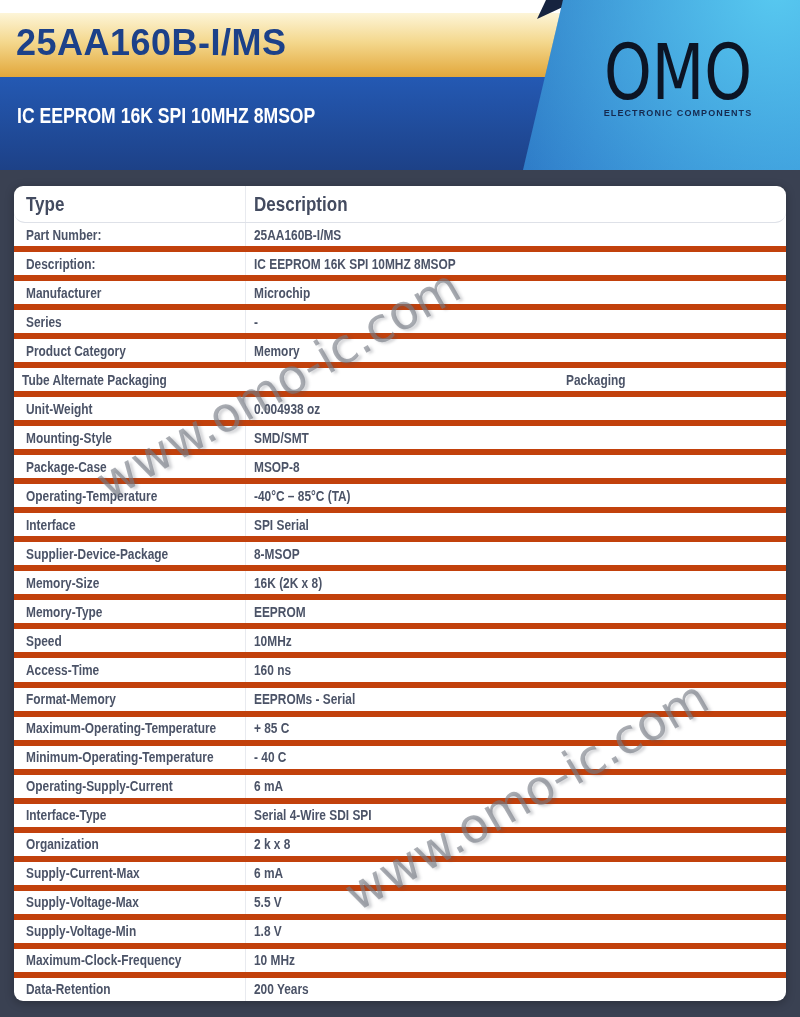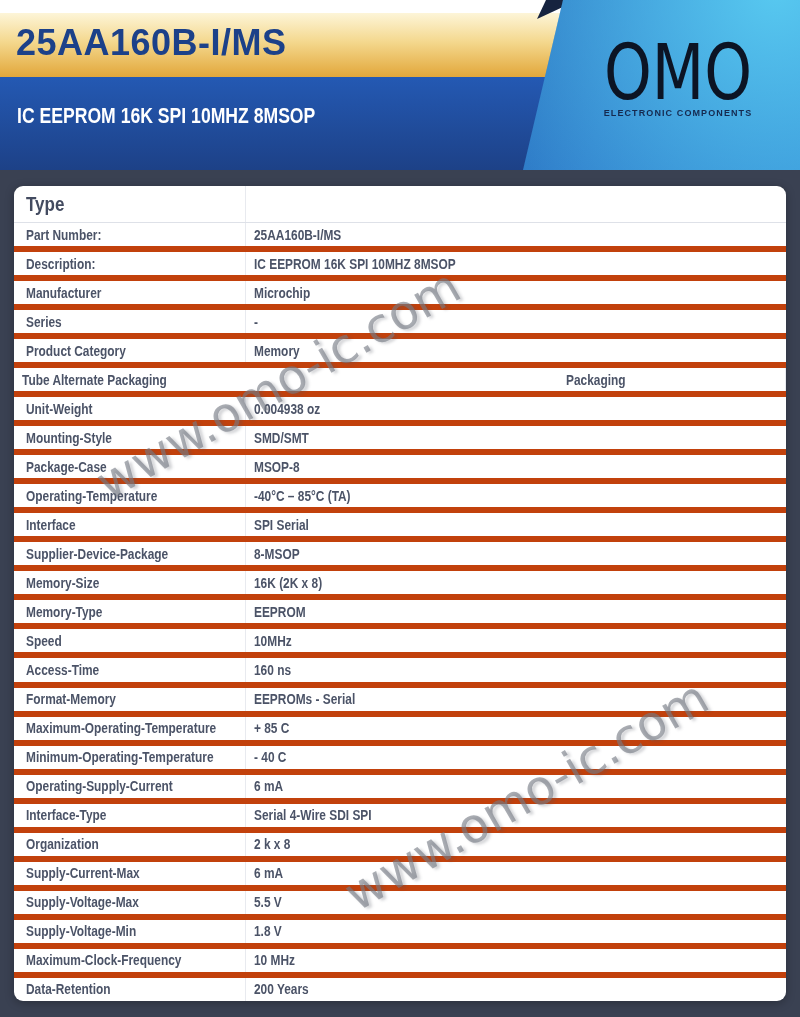--- a/index.html
+++ b/index.html
@@ -56,20 +56,21 @@
   
   .spec-table{
     position:absolute;left:14px;top:186px;width:772px;height:815px;
     background:#ffffff;border-radius:9px;overflow:hidden;
     display:flex;flex-direction:column;
     box-shadow:0 2px 10px rgba(0,0,0,.28);
   }
   .thead{
     height:36px;min-height:36px;display:flex;align-items:center;
     border-bottom:1px solid #dee1e8;
+    border-radius:11px;
   }
   .tbody{flex:1;display:flex;flex-direction:column;}
   .trow{flex:1;display:flex;align-items:center;border-top:6px solid #c2410c;}
   .trow:first-child{border-top:none;}
   .cell{height:100%;display:flex;align-items:center;overflow:hidden;}
   .cell.c-label{width:232px;min-width:232px;padding-left:12px;box-sizing:border-box;border-right:1px solid #e8eaef;}
   .cell.c-value{flex:1;padding-left:8px;}
   .cx{transform:scaleX(.85);transform-origin:0 50%;white-space:nowrap;}
   .thead .cx{font-size:20px;font-weight:bold;color:#434b60;}
   .trow .cx{font-size:14px;font-weight:bold;color:#4b5367;}
@@ -101,20 +102,23 @@
     <div class="logo-text">OMO</div>
     <div class="logo-tagline">ELECTRONIC COMPONENTS</div>
   </div>
 </div>
 
 <div class="spec-table">
   <div class="thead">
     <div class="cell c-label">
       <span class="cx">Type</span>
     </div>
+    <div class="cell c-value">
+      <span class="cx">Description</span>
+    </div>
   </div>
   <div class="tbody">
   <div class="trow">
     <div class="cell c-label">
       <span class="cx">Part Number:</span>
     </div>
     <div class="cell c-value">
       <span class="cx">25AA160B-I/MS</span>
     </div>
   </div>

